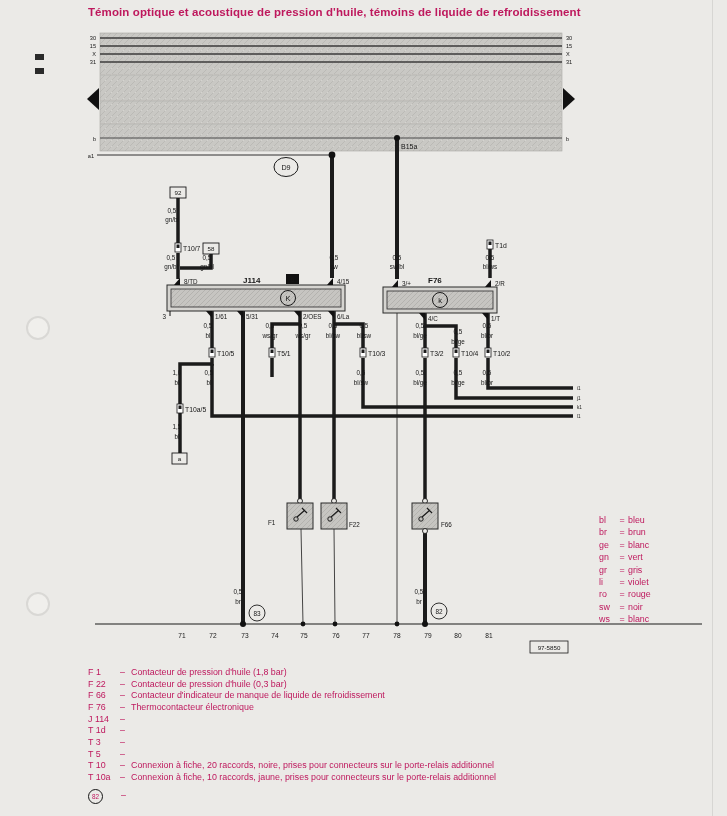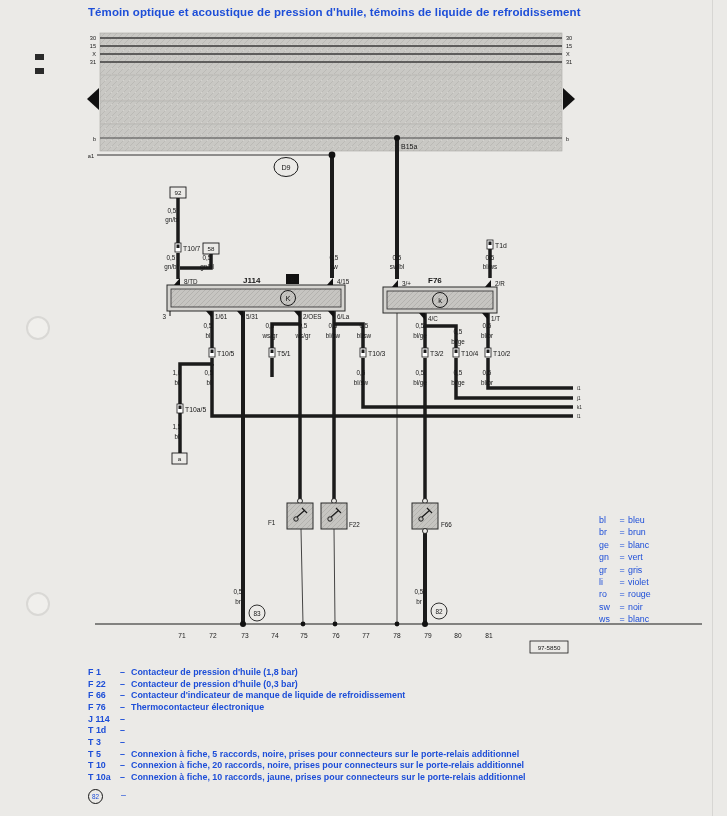--- a/index.html
+++ b/index.html
@@ -1,35 +1,35 @@
 <!DOCTYPE html>
 <html><head>
 <meta charset="utf-8">
 <style>
   html,body{margin:0;padding:0;background:#dcdbd8;}
   #page{position:relative;width:727px;height:816px;background:#ebeae7;overflow:hidden;
-        font-family:"Liberation Sans","DejaVu Sans",sans-serif;color:#1d4ed8;}
+        font-family:"Liberation Sans","DejaVu Sans",sans-serif;color:#be185d;}
   #title{position:absolute;left:88px;top:6px;font-size:11.5px;font-weight:bold;letter-spacing:.1px;}
   svg{position:absolute;left:0;top:0;}
   svg text{fill:#161616;font-family:"Liberation Sans","DejaVu Sans",sans-serif;}
   .wlab{font-size:6.3px;text-anchor:middle;}
   .tlab{font-size:6.3px;}
   .clab{font-size:6.8px;}
   .buslab{font-size:5.6px;}
   .reflab{font-size:6.2px;text-anchor:middle;}
   .complab{font-size:8px;font-weight:bold;}
   .track{font-size:6.6px;text-anchor:middle;}
   .edgelab{font-size:4.6px;}
   
   #colorLegend{position:absolute;left:599px;top:514px;font-size:8.9px;line-height:12.4px;}
   #colorLegend .row{display:flex;}
   #colorLegend .code{width:17px;}
   #colorLegend .eq{width:12px;text-align:center;}
   #compLegend{position:absolute;left:88px;top:667px;font-size:8.9px;line-height:11.65px;width:560px;}
-  #compLegend .row{display:flex;font-weight:bold;}
+  #compLegend .row{display:flex;}
   #compLegend .code{width:32px;flex:none;}
   #compLegend .dash{width:11px;flex:none;}
   #compLegend .ground{margin-top:6px;display:flex;align-items:flex-start;}
   #compLegend .gsym{width:13px;height:13px;border:1px solid #161616;border-radius:50%;
      font-size:6.4px;line-height:13px;text-align:center;flex:none;margin-right:18px;margin-top:-1px;}
   
   .tick{position:absolute;background:#2a2a2a;}
   .hole{position:absolute;width:20px;height:20px;border-radius:50%;border:2px solid #d9d8d5;background:#f0efec;}
   #edgeLine{position:absolute;left:712px;top:0;width:1px;height:816px;background:#d7d6d3;}
 </style>
@@ -434,21 +434,20 @@
         <span class="code">T 1d</span>
         <span class="dash">–</span>
       </div>
     <div class="row">
         <span class="code">T 3</span>
         <span class="dash">–</span>
       </div>
     <div class="row">
         <span class="code">T 5</span>
         <span class="dash">–</span>
-        <span>Connexion à fiche, 5 raccords, noire, prises pour connecteurs sur le porte-relais additionnel</span>
       </div>
     <div class="row">
         <span class="code">T 10</span>
         <span class="dash">–</span>
         <span>Connexion à fiche, 20 raccords, noire, prises pour connecteurs sur le porte-relais additionnel</span>
       </div>
     <div class="row">
         <span class="code">T 10a</span>
         <span class="dash">–</span>
         <span>Connexion à fiche, 10 raccords, jaune, prises pour connecteurs sur le porte-relais additionnel</span>

